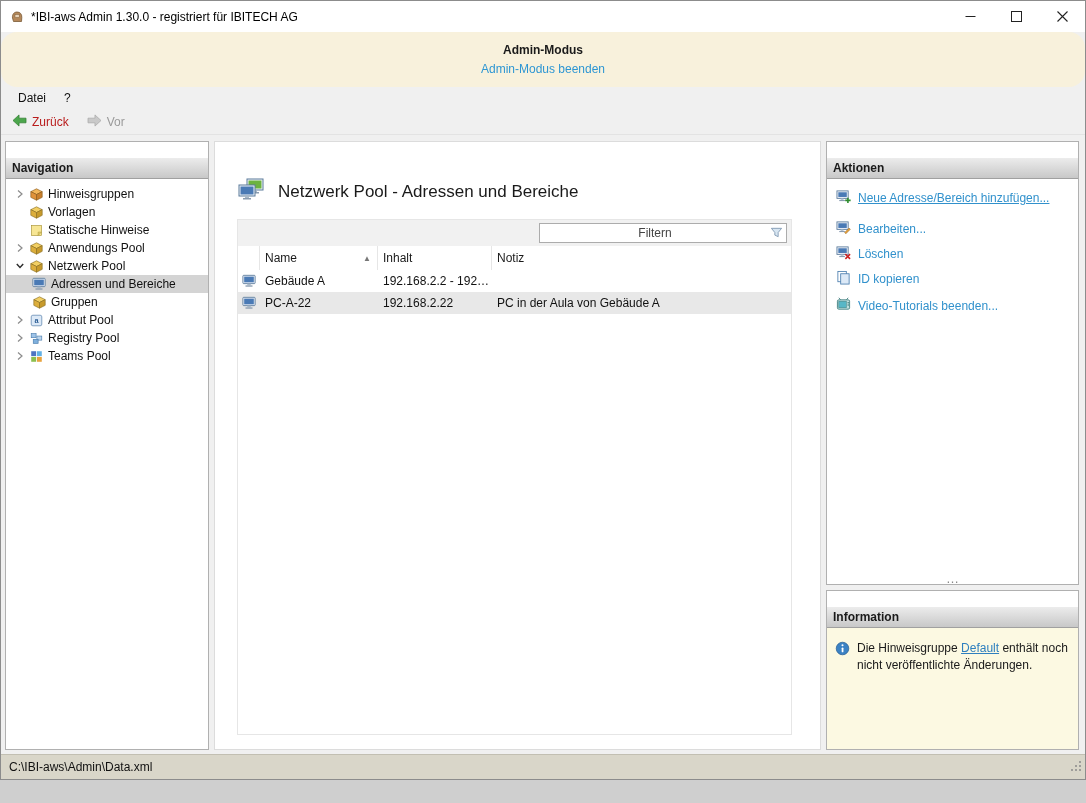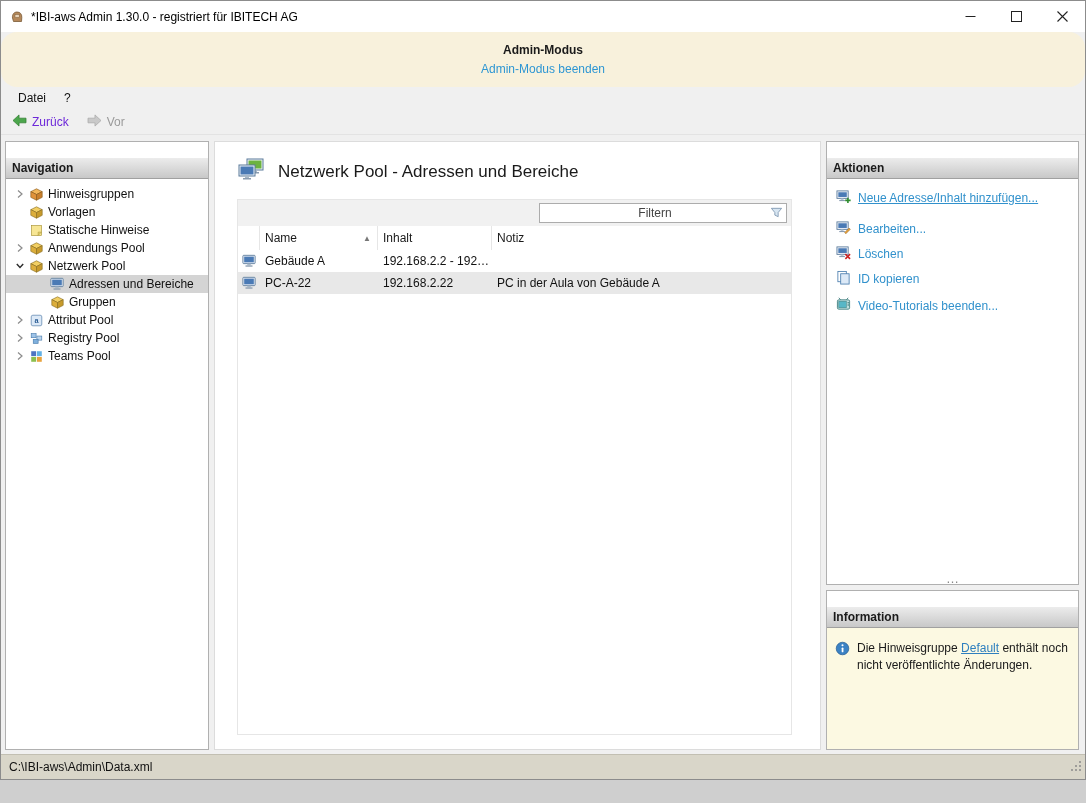--- a/index.html
+++ b/index.html
@@ -19,43 +19,43 @@
           justify-content:center;gap:5px;flex:0 0 auto;border-radius:16px;}
   .banner-title{font-weight:bold;font-size:12px;color:#1a1a1a;}
   .banner-link{font-size:12px;color:#2e96d3;text-decoration:none;cursor:pointer;}
 
   
   .menubar{height:22px;background:#f0f0f0;display:flex;align-items:center;padding-left:8px;flex:0 0 auto;}
   .menu-item{padding:3px 9px;cursor:default;}
   .toolbar{height:25px;background:#f0f0f0;display:flex;align-items:center;padding-left:8px;gap:12px;
            border-bottom:1px solid #e3e3e3;flex:0 0 auto;}
   .tool-btn{display:flex;align-items:center;gap:5px;cursor:default;padding:2px 3px;}
-  .tool-btn .lbl{color:#6d28d9;}
+  .tool-btn .lbl{color:#b91c1c;}
   .tool-btn.disabled .lbl{color:#9a9a9a;}
 
   
   .main{flex:1;display:flex;gap:5px;padding:6px 6px 4px 4px;box-sizing:border-box;min-height:0;}
   .panel{border:1px solid #b0b0b0;display:flex;flex-direction:column;background:#fff;min-height:0;}
   .panel-header{height:20px;line-height:20px;flex:0 0 auto;padding-left:6px;font-weight:bold;color:#1a1a1a;
                 background:linear-gradient(#ececec,#c8c8c8);border-bottom:1px solid #a0a0a0;margin-top:16px;}
   .panel-body{flex:1;background:#fff;min-height:0;position:relative;}
 
   
   .nav-panel{width:202px;flex:0 0 auto;}
   .nav-body{padding-top:6px;overflow:hidden;}
   .tree-row{height:18px;display:flex;align-items:center;padding-left:6px;cursor:default;white-space:nowrap;}
-  .tree-row.child{padding-left:42px;}
+  .tree-row.child{padding-left:24px;}
   .tree-row.selected{background:#d4d4d4;}
   .chev{width:15px;display:flex;align-items:center;justify-content:center;flex:0 0 auto;}
   .nav-ico{width:18px;display:flex;align-items:center;justify-content:center;flex:0 0 auto;}
   .nav-label{padding-left:3px;}
 
   
   .content-panel{flex:1;background:#fff;border:1px solid #dcdcdc;display:flex;flex-direction:column;min-width:0;}
-  .content-title-row{display:flex;align-items:center;gap:13px;padding:16px 0 10px 22px;flex:0 0 auto;}
+  .content-title-row{display:flex;align-items:center;gap:13px;padding:16px 0 10px 22px;flex:0 0 auto;margin-top:20px;}
   .content-title{font-size:17px;color:#1a1a1a;}
   .table-wrap{flex:1;margin:4px 28px 14px 22px;border:1px solid #e6e6e6;display:flex;flex-direction:column;min-height:0;}
   .filter-strip{height:26px;background:#f1f1f1;display:flex;justify-content:flex-end;align-items:center;
                 padding:0 4px;flex:0 0 auto;}
   .filter-box{position:relative;width:248px;height:20px;}
   .filter-box input{width:100%;height:100%;box-sizing:border-box;border:1px solid #acacac;background:#fff;
                     font-family:"Liberation Sans",sans-serif;font-size:12px;text-align:center;
                     padding:0 22px 0 6px;color:#333;}
   .filter-box input::placeholder{color:#444;opacity:1;}
   .funnel{position:absolute;right:4px;top:3px;}
@@ -387,21 +387,21 @@
         <div class="panel-body actions-body">
 
           <div class="action-link first">
             <span><svg width="15" height="15" viewBox="0 0 16 16">
                   <rect x="1" y="2" width="12" height="8" fill="#e8eef6" stroke="#5a7a9a" stroke-width="0.9"></rect>
                   <rect x="2.5" y="3.5" width="9" height="5" fill="#4a7ab5"></rect>
                   <rect x="5" y="10" width="3" height="1.5" fill="#a8b8c8"></rect>
                   <rect x="3.5" y="11.7" width="6" height="1.2" fill="#8a9cb0"></rect>
                   <path d="M12.7 9.2 V15 M9.8 12.1 H15.6" stroke="#2e8b2e" stroke-width="1.7"></path>
                 </svg></span>
-            <span class="al">Neue Adresse/Inhalt hinzufügen...</span>
+            <span class="al">Neue Adresse/Bereich hinzufügen...</span>
           </div>
 
           <div class="action-link">
             <span><svg width="15" height="15" viewBox="0 0 16 16">
                   <rect x="1" y="2" width="12" height="8" fill="#e8eef6" stroke="#5a7a9a" stroke-width="0.9"></rect>
                   <rect x="2.5" y="3.5" width="9" height="5" fill="#4a7ab5"></rect>
                   <rect x="5" y="10" width="3" height="1.5" fill="#a8b8c8"></rect>
                   <rect x="3.5" y="11.7" width="6" height="1.2" fill="#8a9cb0"></rect>
                   <path d="M9.2 13.4 L14 8.6 L15.3 9.9 L10.5 14.7 Z" fill="#e8a33d" stroke="#8a5a1a" stroke-width="0.5"></path>
                 </svg></span>

